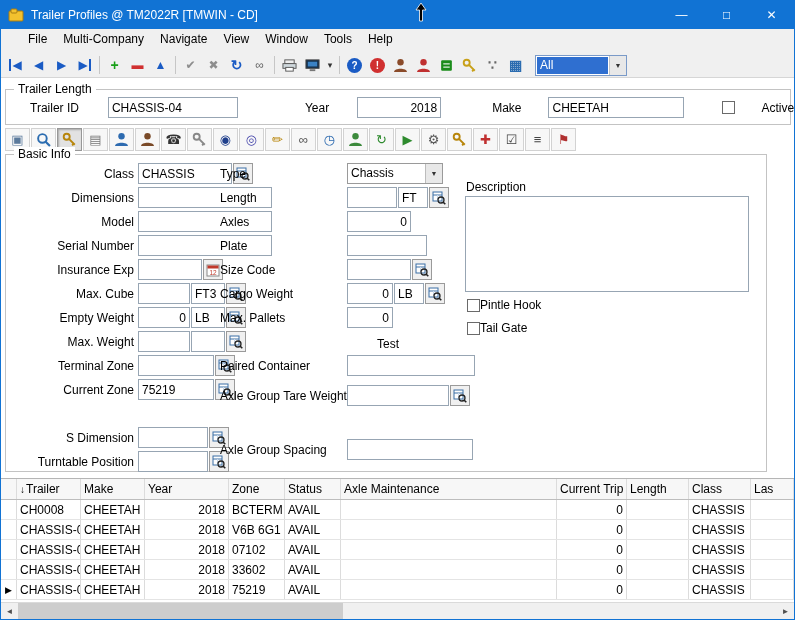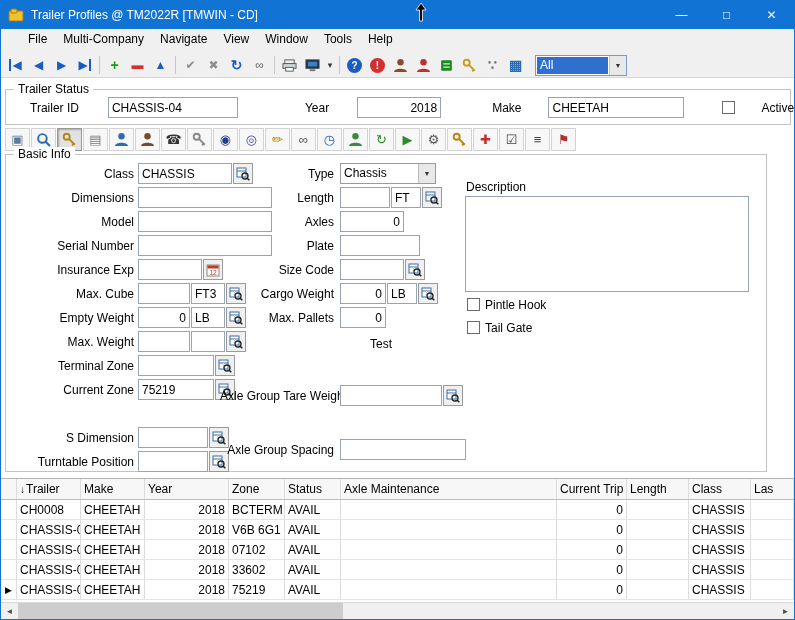--- a/index.html
+++ b/index.html
@@ -52,31 +52,31 @@
   .gb-bi { left:4px; top:153px; width:762px; height:318px; }
 
   .tp-row { display:flex; align-items:center; padding-top:7px;gap:21px; }
   .inp { height:21px; border:1px solid #97a5b3; background:#fff; padding:0 3px;
     font:inherit; color:#000; }
   .tr { text-align:right; }
   .lb { white-space:nowrap; }
 
   .r { position:absolute; display:flex; align-items:center; height:21px; }
   .lw1 { width:122px; text-align:right; margin-right:4px; flex:0 0 auto; }
-  .lw2 { width:114px; text-align:right; margin-right:6px; flex:0 0 auto; }
+  .lw2 { width:114px; margin-right:13px; flex:0 0 auto; }
   .lkp, .calb { width:20px; height:21px; border:1px solid #9a9a9a; background:#f0f0f0;
     display:flex; align-items:center; justify-content:center; padding:0; margin-left:1px; }
   .lkp svg, .calb svg { width:14px; height:14px; }
   .sel { width:96px; height:21px; border:1px solid #9a9a9a; background:#fff; display:flex; }
   .sel .v { flex:1; padding:2px 3px; overflow:hidden; }
   .sel .ar { width:17px; background:#e8e8e8; border-left:1px solid #bcbcbc; display:flex;
     align-items:center; justify-content:center; font-size:7px; color:#333; }
   .chk { width:13px; height:13px; border:1px solid #6a6a6a; background:#fff; display:inline-block;
     flex:0 0 auto; }
-  .chkrow { display:flex; gap:5px; position:absolute; }
+  .chkrow { display:flex; align-items:center; position:absolute; }
   textarea.desc { position:absolute; left:459px; top:41px; width:284px; height:96px;
     border:1px solid #97a5b3; resize:none; font:inherit; }
 
   
   .tabbar { position:absolute; left:4px; top:127px; height:24px; display:flex; gap:1px; }
   .tibtn { width:25px; height:23px; border:1px solid #d2d2d2; background:#f7f7f7; display:flex;
     align-items:center; justify-content:center; padding:0; font-family:inherit; }
   .tibtn.active { background:#e2e2e2; border-color:#979797; box-shadow:inset 1px 1px 2px rgba(0,0,0,.25); }
   .tibtn .g { font-size:13px; }
 
@@ -273,21 +273,21 @@
     <button class="tbtn">
         <span class="g big" style="color: rgb(43, 108, 176);">▦</span>
       </button>
     <div class="combo">
       <span class="val">All</span>
       <span class="ar">▼</span>
     </div>
   </div>
 
   <div class="gb gb-tp">
-    <span class="gb-title">Trailer Status</span>
+    <span class="gb-title">Trailer Length</span>
     <div class="tp-row">
       <span class="lb" style="margin-left:24px">Trailer ID</span>
       <input class="inp" style="width: 130px; margin-left: 8px;" value="CHASSIS-04">
       <span class="lb" style="margin-left:46px">Year</span>
       <input class="inp tr" style="width: 84px; margin-left: 7px;" value="2018">
       <span class="lb" style="margin-left:30px">Make</span>
       <input class="inp" style="width: 136px; margin-left: 6px;" value="CHEETAH">
       <span class="chk" style="margin-left:17px"></span>
       <span class="lb" style="margin-left:5px">Active</span>
     </div>
@@ -520,20 +520,24 @@
           </svg>
         </button>
     </div>
     <div class="r" style="left:214px;top:152px">
       <label class="lb lw2">Max. Pallets</label>
       <input class="inp tr" style="width: 46px;" value="0">
     </div>
     <div class="r" style="left:214px;top:182px;height:14px">
       <span class="lb lw2"></span>
       <span class="lb" style="margin-left:30px">Test</span>
+    </div>
+    <div class="r" style="left:214px;top:200px">
+      <label class="lb lw2">Paired Container</label>
+      <input class="inp" style="width: 128px;" value="">
     </div>
     <div class="r" style="left:214px;top:230px">
       <label class="lb lw2">Axle Group Tare Weight</label>
       <input class="inp" style="width: 102px;" value="">
       <button class="lkp">
           <svg>
             <use href="#i-lookup"></use>
           </svg>
         </button>
     </div>

